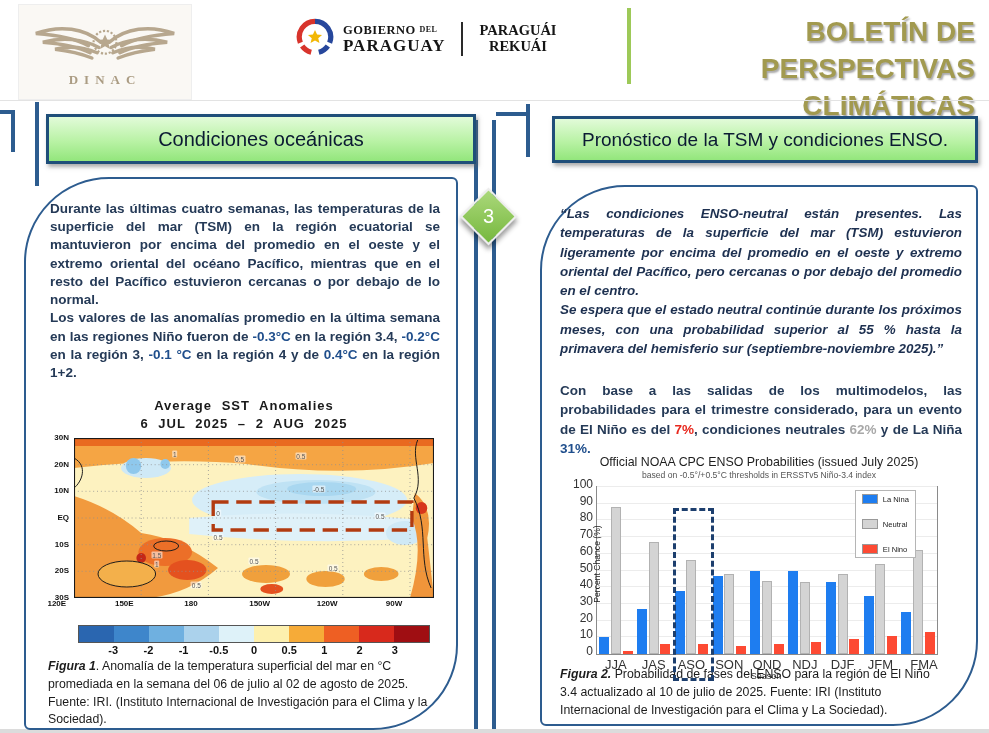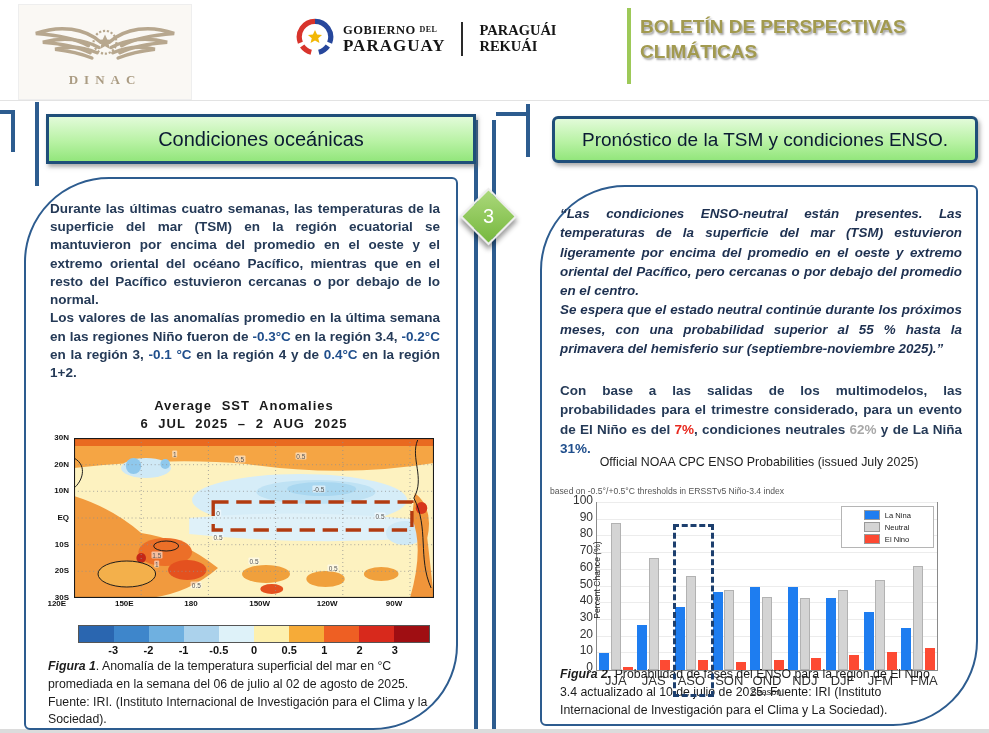--- a/index.html
+++ b/index.html
@@ -12,39 +12,39 @@
              display:flex;flex-direction:column;align-items:center;justify-content:center;border:1px solid #eee;}
   .dinac-label{color:#ab9c83;font-family:"Liberation Serif",serif;font-size:13px;
                letter-spacing:6px;font-weight:700;margin-top:-4px;}
   .gov-logo{left:296px;top:18px;display:flex;align-items:center;gap:9px;}
   .gov-text{display:flex;align-items:center;gap:16px;font-family:"Liberation Serif",serif;color:#151515;}
   .gov-col1{text-align:left;line-height:1.05;}
   .gov-l1{font-size:12.5px;font-weight:700;letter-spacing:.5px;}
   .gov-l1 .sm{font-size:8px;vertical-align:2px;}
   .gov-l2{font-size:17px;font-weight:700;letter-spacing:1px;}
   .gov-div{width:2px;height:34px;background:#2a2a2a;}
-  .gov-col2{text-align:left;line-height:1.1;font-weight:700;font-size:14.5px;}
+  .gov-col2{text-align:center;line-height:1.1;font-weight:700;font-size:14.5px;}
   .hdr-bar{left:627px;top:8px;width:4px;height:76px;background:#9dc958;}
-  .hdr-title{left:640px;top:14px;width:335px;text-align:left;color:#a29a4f;font-weight:700;
-             font-size:19px;line-height:1.32;text-shadow:1.5px 1.5px 2px rgba(60,60,60,.45);}
+  .hdr-title{left:640px;top:14px;width:335px;text-align:right;color:#a29a4f;font-weight:700;
+             font-size:28px;line-height:1.32;text-shadow:1.5px 1.5px 2px rgba(60,60,60,.45);}
   .hdr-rule{left:0;top:100px;width:989px;height:1px;background:#e3e3e3;}
 
   
   .cline{background:#2d5c8f;}
   .diamond{left:468px;top:196px;width:37px;height:37px;transform:rotate(45deg);
            background:linear-gradient(135deg,#abd87b,#76b83e);border:2px solid #ededed;
            box-shadow:3px 3px 5px rgba(0,0,0,.4);z-index:6;display:flex;align-items:center;justify-content:center;}
   .diamond span{transform:rotate(-45deg);color:#fff;font-size:20px;font-weight:400;}
 
   
   .green-title{background:linear-gradient(180deg,#e2fbd9 0%,#b9f2a5 55%,#93e67c 100%);
                border:3px solid #1f4e79;box-shadow:2px 3px 4px rgba(90,90,90,.5);
                display:flex;align-items:center;justify-content:center;color:#0b1a33;z-index:4;}
   .lt-box{left:46px;top:114px;width:424px;height:44px;font-size:20px;}
-  .rt-box{left:552px;top:116px;width:420px;height:41px;font-size:19px;border-radius:6px;}
+  .rt-box{left:552px;top:116px;width:420px;height:41px;font-size:19px;}
 
   
   .content-box{background:#fff;border:2.5px solid #2d5c8f;z-index:3;}
   .lc-box{left:24px;top:177px;width:430px;height:549px;border-radius:85px 6px 85px 6px;}
   .rc-box{left:540px;top:185px;width:434px;height:537px;border-radius:85px 6px 85px 6px;}
 
   .body-text{font-size:13.5px;line-height:1.35;text-align:justify;color:#253a57;font-weight:700;}
   .body-text p{margin:0;}
   .quote-text{font-size:13.4px;line-height:1.44;text-align:justify;color:#1d3050;
               font-weight:700;font-style:italic;}
@@ -69,34 +69,34 @@
       background:rgba(255,255,255,.55);padding:0 1px;border-radius:1px;}
   .cbar-block{position:relative;margin:14px 0 0 40px;width:352px;}
   .cb-row{display:flex;height:16px;border:1px solid #555;}
   .cb-seg{flex:1;}
   .cb-labels{position:relative;height:15px;}
   .cb-lab{position:absolute;top:1px;transform:translateX(-50%);font-size:11px;font-weight:700;color:#111;}
 
   
   .enso-block{left:8px;top:268px;width:418px;}
   .enso-title{text-align:center;font-size:12.4px;color:#1e1e1e;}
-  .enso-sub{font-size:8.6px;color:#555;margin-top:17px;}
+  .enso-sub{text-align:center;font-size:8.6px;color:#555;margin-top:1px;}
   .enso-plot{position:relative;margin:6px 0 0 46px;width:340px;height:167px;
              border:1px solid #8a8a8a;background:#fff;}
   .grid{position:absolute;left:0;right:0;height:1px;background:#ececec;}
   .bar{position:absolute;bottom:0;width:10px;z-index:2;}
   .bar.neutral{border:1px solid #b2b2b2;box-sizing:border-box;}
   .ytick{position:absolute;right:100%;margin-right:4px;font-size:12px;color:#333;}
   .xtick{position:absolute;top:170px;transform:translateX(-50%);font-size:13px;color:#333;}
   .hl{position:absolute;top:21px;bottom:-27px;border:3px dashed #1d3f6e;z-index:5;}
   .enso-ylabel{position:absolute;left:-40px;top:72px;transform:rotate(-90deg);transform-origin:center;
                font-size:8.6px;color:#222;white-space:nowrap;width:80px;text-align:center;}
   .enso-xlabel{text-align:center;font-size:9px;color:#222;margin:16px 0 0 46px;width:340px;}
-  .enso-legend{position:absolute;top:3px;right:3px;border:1px solid #b5b5b5;background:#fff;
-               padding:3px 22px;display:flex;flex-direction:column;gap:2px;z-index:4;}
+  .enso-legend{position:absolute;top:3px;right:21px;border:1px solid #b5b5b5;background:#fff;
+               padding:3px 6px;display:flex;flex-direction:column;gap:15px;z-index:4;}
   .lg-row{display:flex;align-items:center;gap:5px;font-size:7.6px;color:#222;}
   .lg-swatch{width:14px;height:8px;display:inline-block;border:1px solid #999;}
 
   .bottom-rule{left:0;top:729px;width:989px;height:4px;background:#dcdcdc;}
 </style>
 </head>
 <body>
 
 <div class="page">
 

